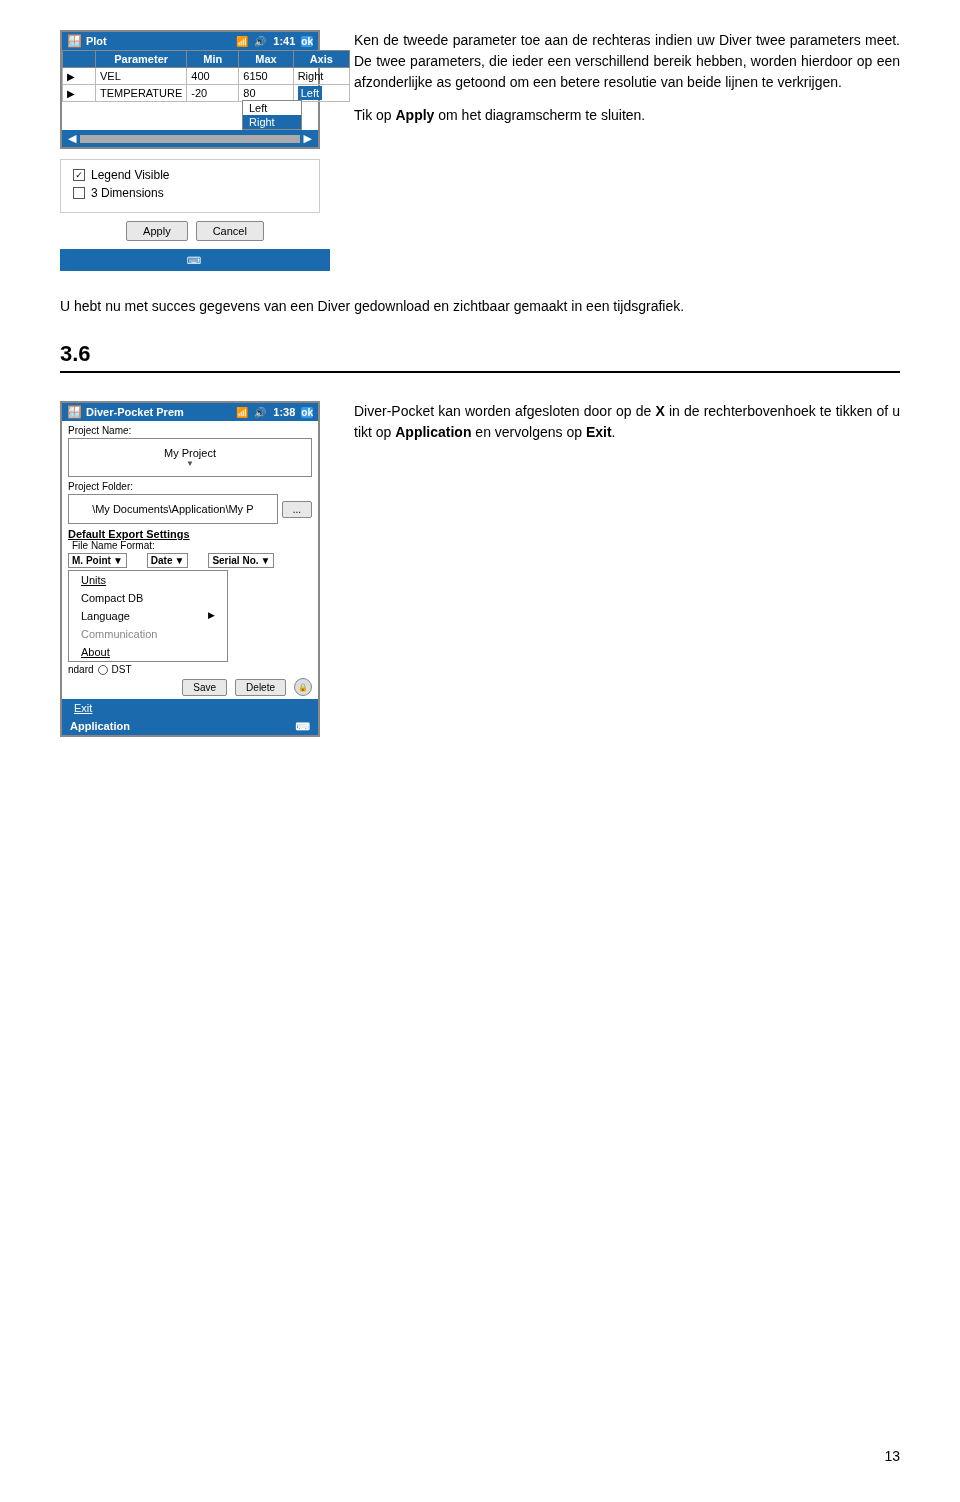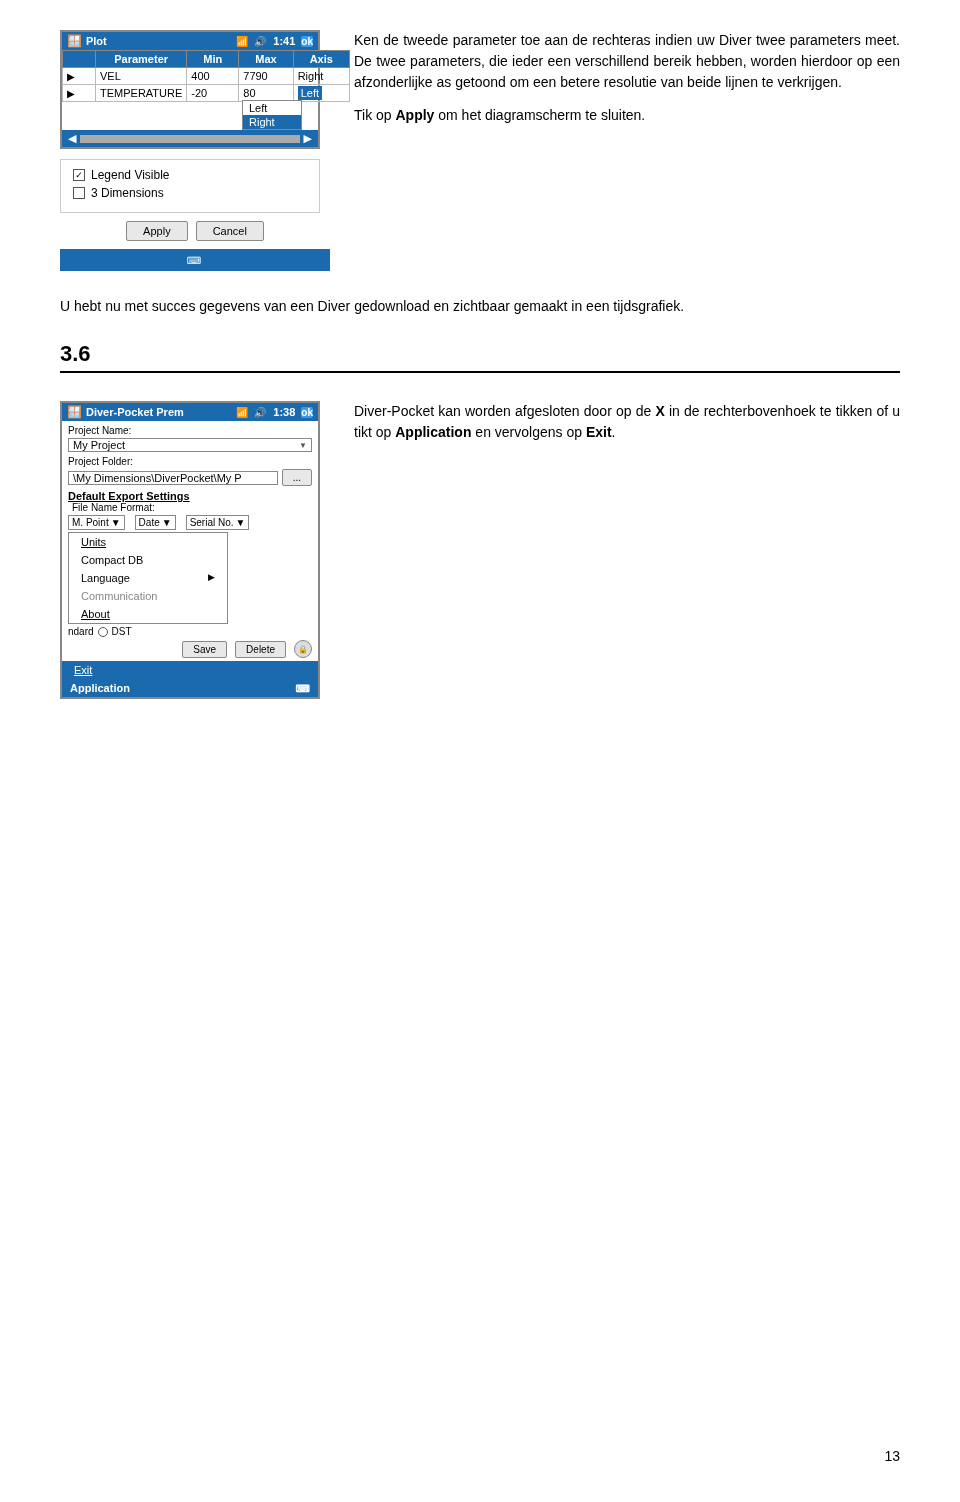--- a/index.html
+++ b/index.html
@@ -210,46 +210,48 @@
     }
     .field-label {
       font-size: 10px;
       color: #000;
       margin-left: 6px;
       margin-top: 4px;
     }
     .field-input {
       border: 1px solid #888;
       margin: 2px 6px;
-      padding: 0 4px;
+      padding: 8px 4px;
       font-size: 11px;
       display: flex;
       align-items: center;
       justify-content: space-between;
+      flex-direction: column;
     }
     .field-input .arrow-down {
       font-size: 8px;
       color: #555;
     }
     .bold-label {
       font-weight: bold;
       font-size: 11px;
       margin-left: 6px;
       margin-top: 4px;
       text-decoration: underline;
     }
     .sub-label {
       font-size: 10px;
       margin-left: 10px;
     }
     .format-row {
       display: flex;
-      gap: 10px;
+      gap: 20px;
       margin: 2px 6px;
       align-items: center;
+      font-weight: bold;
     }
     .format-select {
       border: 1px solid #888;
       background: #fff;
       padding: 1px 3px;
       font-size: 10px;
       display: flex;
       align-items: center;
       gap: 2px;
     }
@@ -360,21 +362,21 @@
               <th>Min</th>
               <th>Max</th>
               <th>Axis</th>
             </tr>
           </thead>
           <tbody>
             <tr>
               <td class="row-arrow">▶</td>
               <td>VEL</td>
               <td>400</td>
-              <td>7790</td>
+              <td>6150</td>
               <td>Right</td>
             </tr>
             <tr>
               <td class="row-arrow">▶</td>
               <td>TEMPERATURE</td>
               <td>-20</td>
               <td>80</td>
               <td>
                 <span class="dropdown-highlight">Left</span>
               </td>
@@ -449,21 +451,21 @@
 
         <div class="field-label">Project Name:</div>
         <div class="field-input">
           <span>My Project</span>
           <span class="arrow-down">▼</span>
         </div>
 
         <div class="field-label">Project Folder:</div>
         <div style="display:flex;align-items:center;margin:2px 6px;gap:4px;">
           <div class="field-input" style="flex:1;margin:0;">
-            <span>\My Dimensions\DiverPocket\My P</span>
+            <span>\My Documents\Application\My P</span>
           </div>
           <button class="btn-small">...</button>
         </div>
 
         <div class="bold-label">Default Export Settings</div>
         <div class="sub-label">File Name Format:</div>
         <div class="format-row">
           <div class="format-select">M. Point <span>▼</span></div>
           <div class="format-select">Date <span>▼</span></div>
           <div class="format-select">Serial No. <span>▼</span></div>

